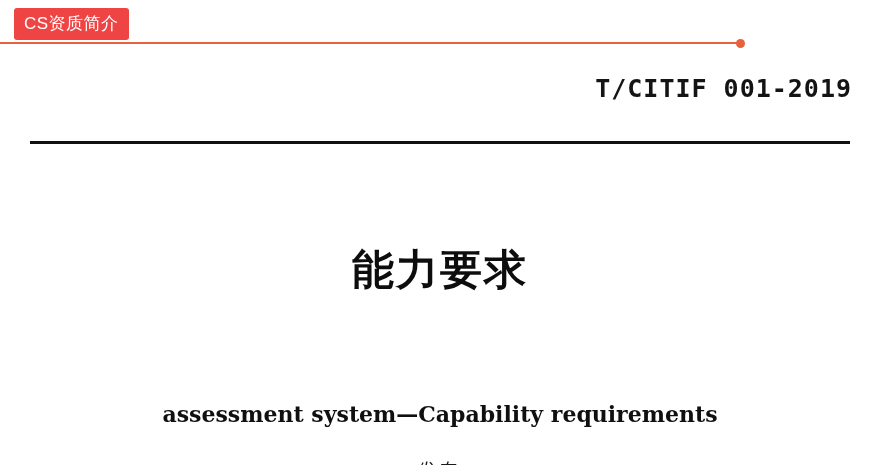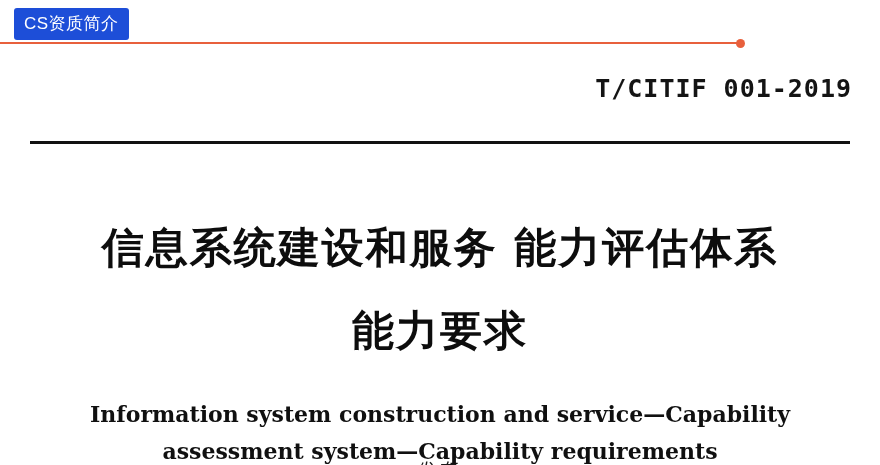--- a/index.html
+++ b/index.html
@@ -13,21 +13,21 @@
     font-family: "Liberation Sans", sans-serif;
     overflow: hidden;
     position: relative;
   }
 
   
   .watermark-tag {
     position: absolute;
     left: 14px;
     top: 8px;
-    background: #1d4ed8;
+    background: #ef4444;
     color: #ffffff;
     font-size: 17px;
     line-height: 1;
     padding: 7px 10px 8px 10px;
     border-radius: 3px;
     letter-spacing: 0.5px;
     white-space: nowrap;
     z-index: 5;
     font-family: "Liberation Sans", sans-serif;
   }
@@ -140,26 +140,24 @@
 </head>
 <body>
 
 <div class="doc">
 
   <div class="std-number">T/CITIF 001-2019</div>
 
   <div class="rule-thick"></div>
 
   <div class="title-cn">
-    <span>信息系统建设和服务  能力评估体系</span>
     <span class="line2">能力要求</span>
   </div>
 
   <div class="title-en">
-    <span>Information system construction and service—Capability</span>
     <span class="line2">assessment system—Capability requirements</span>
   </div>
 
   <div class="bottom-clip">发布</div>
 
 </div>
 
 <div class="accent-line-wrap">
   <div class="accent-line"></div>
   <div class="accent-dot"></div>

